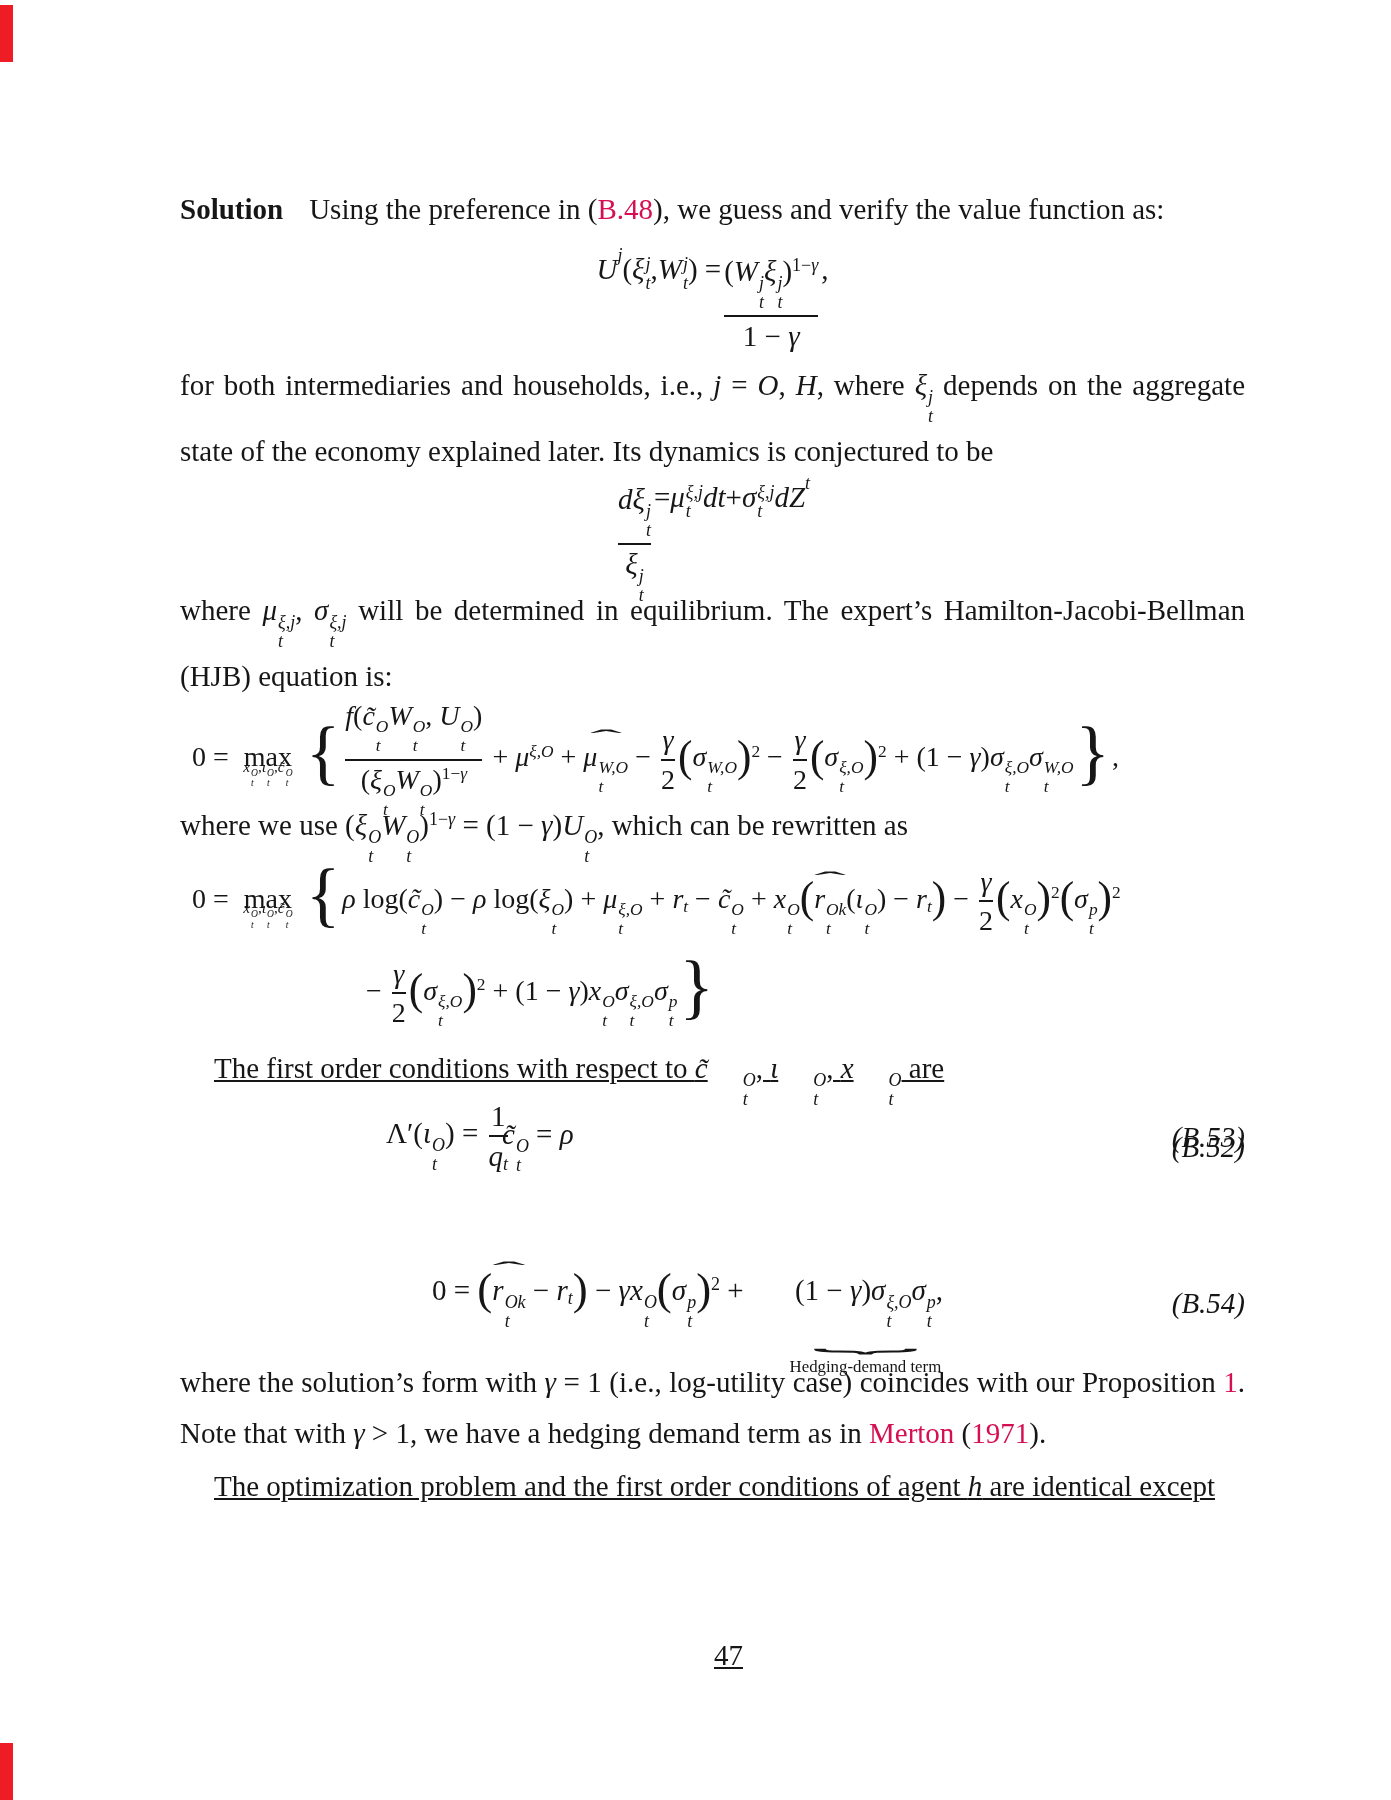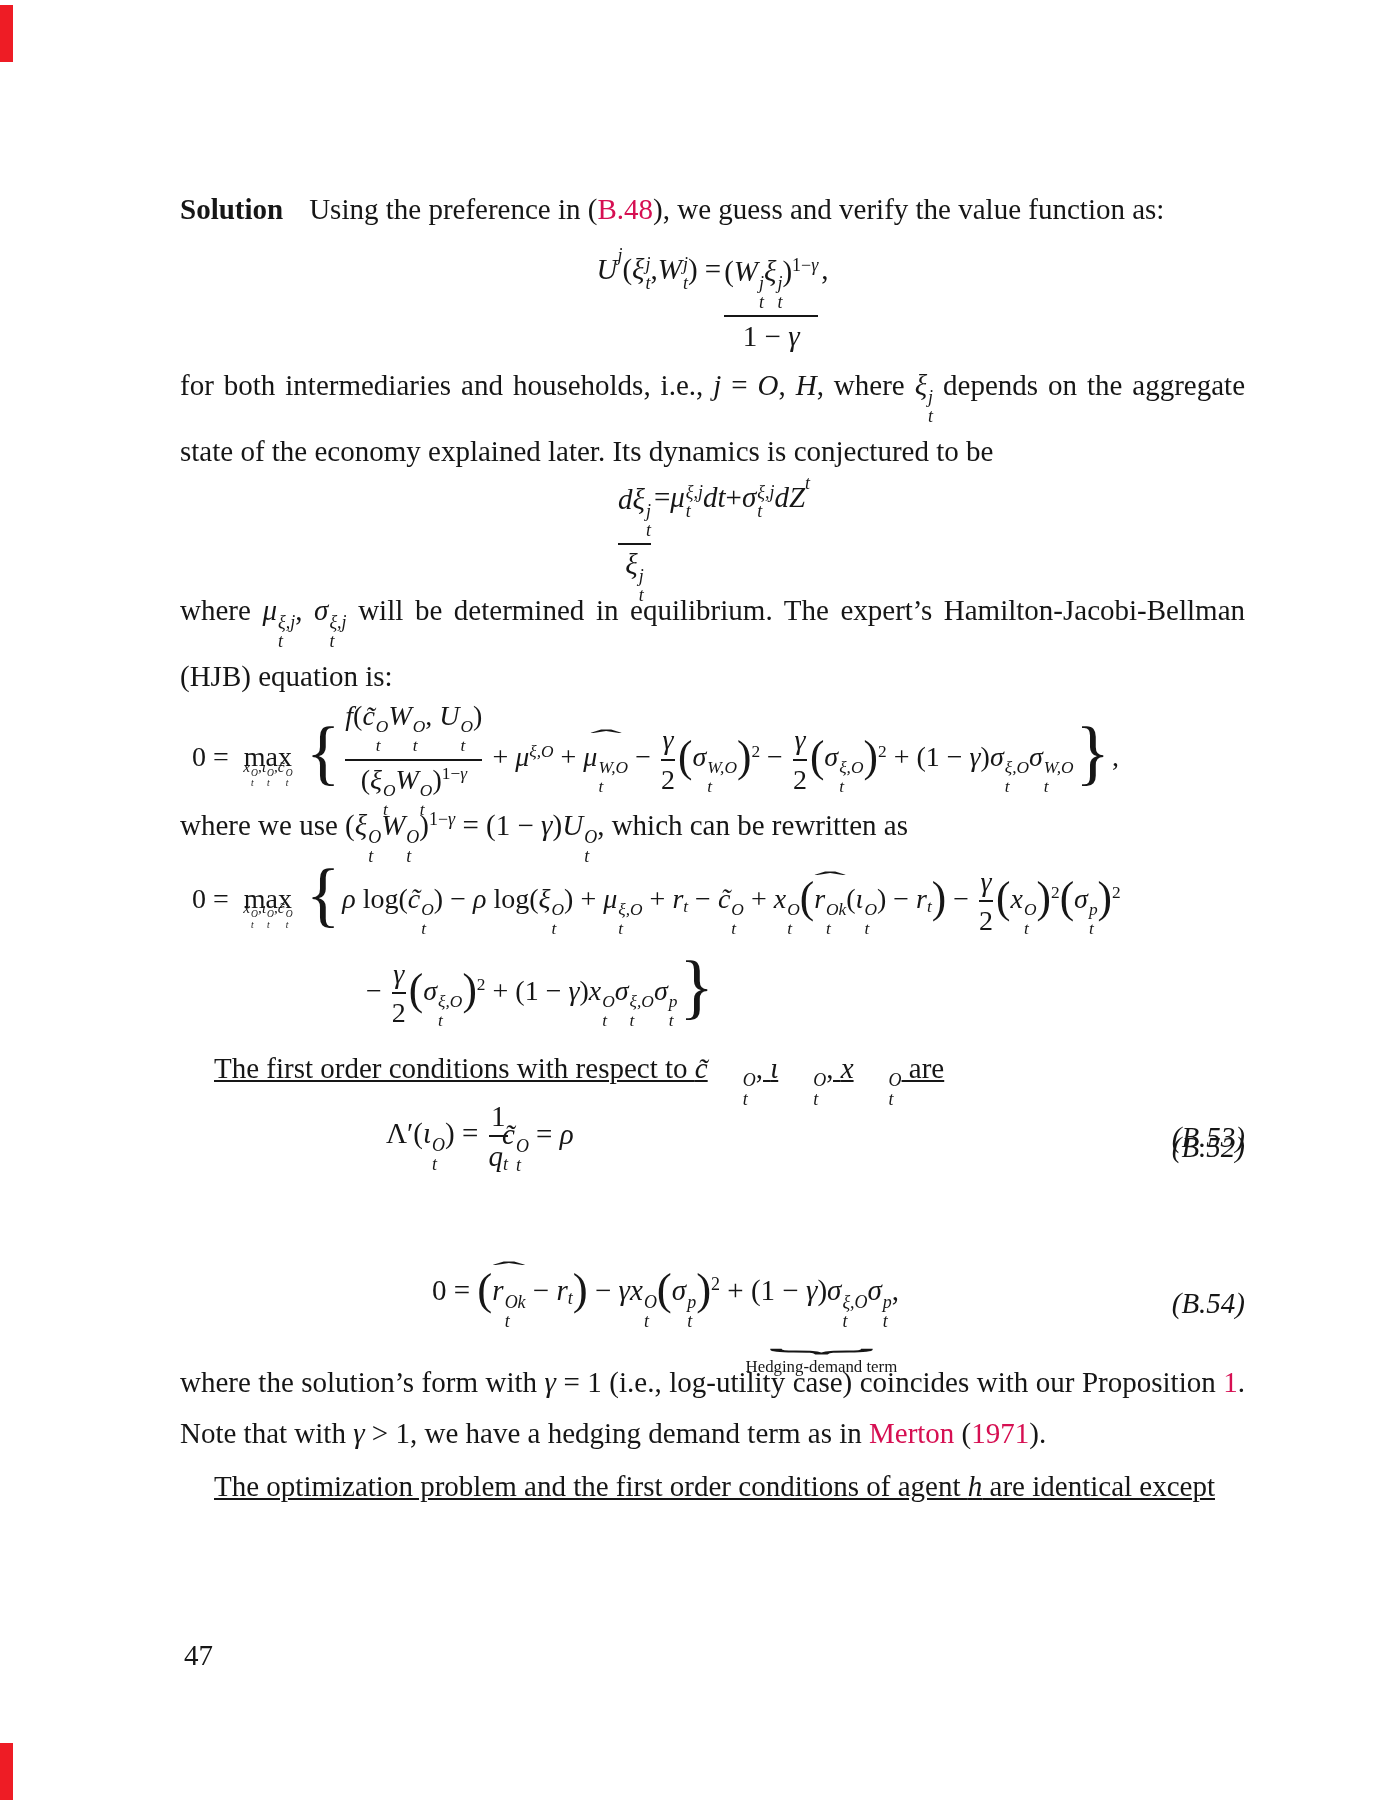--- a/index.html
+++ b/index.html
@@ -13,39 +13,39 @@
   .edge-mark { position:absolute; left:0; width:13px; background:var(--mark); }
   .edge-mark.top { top:5px; height:57px; }
   .edge-mark.bottom { top:1743px; height:57px; }
   .content { position:absolute; left:180px; top:0; width:1065px; height:100%; font-size:29px; }
   .para { position:absolute; left:0; width:100%; line-height:51px; text-align:justify; }
   .para.indent { text-indent:34px;text-decoration:underline; }
   .eq { position:absolute; white-space:nowrap; line-height:1; }
   .eq-center { left:0; width:100%; display:flex; justify-content:center; }
   .eq-row { position:absolute; left:0; width:100%; display:flex; align-items:center; white-space:nowrap; line-height:1; }
   .eq-num { margin-left:auto;font-style:italic; }
-  .page-number { position:absolute; left:4px; width:100%; text-align:left; line-height:51px; }
+  .page-number { position:absolute; left:16px; width:100%; text-align:center; line-height:51px;text-decoration:underline; }
 
   
   .m-r { font-style:normal; }
   .m-i { font-style:italic; }
   .m-b { font-weight:bold; }
   .m-a { color:var(--link); }
   .m-gap { display:inline-block; width:26px; }
   sup.m-sup { font-size:.62em; line-height:0; vertical-align:.55em; }
   sub.m-sub { font-size:.62em; line-height:0; vertical-align:-.25em; }
   .m-ss { display:inline-flex; flex-direction:column; align-items:flex-start;
           font-size:.62em; line-height:1.08; vertical-align:-.42em; margin-left:1px; }
   .m-fr { display:inline-flex; flex-direction:column; align-items:center;
           vertical-align:middle; line-height:1.12; margin:0 3px; }
   .m-fr-bar { align-self:stretch; height:0; border-top:2px solid currentColor; margin:3px 0; }
   .m-hat { position:relative; display:inline-block; }
   .m-hat-m { position:absolute; left:50%; top:-.72em; transform:translateX(-50%) scale(4.6,1.1);
              line-height:1; font-size:.75em; }
-  .m-ub { position:relative; display:inline-block; }
+  .m-ub { position:relative; display:inline-block;margin-left:44px; }
   .m-ub-b { position:absolute; top:calc(100% + 1px); left:0; width:100%; text-align:center;
             line-height:.6; font-family:"DejaVu Sans",sans-serif; font-size:.85em; }
   .m-ub-b span { display:inline-block; transform:scaleX(7.2); }
   .m-ub-l { position:absolute; top:calc(100% + 28px); left:50%; transform:translateX(-50%);
             font-size:.58em; line-height:1; white-space:nowrap; }
   .m-st { position:relative; display:inline-block; margin:12px 12px 0 8px; }
   .m-st-b { position:absolute; top:1.02em; left:50%; transform:translateX(-50%);
             font-size:.55em; line-height:1; white-space:nowrap; }
   .m-big { font-size:2.55em; line-height:0; vertical-align:-.14em; padding:0 2px; }
   .m-bp { font-size:1.55em; line-height:0; vertical-align:-.1em; }

